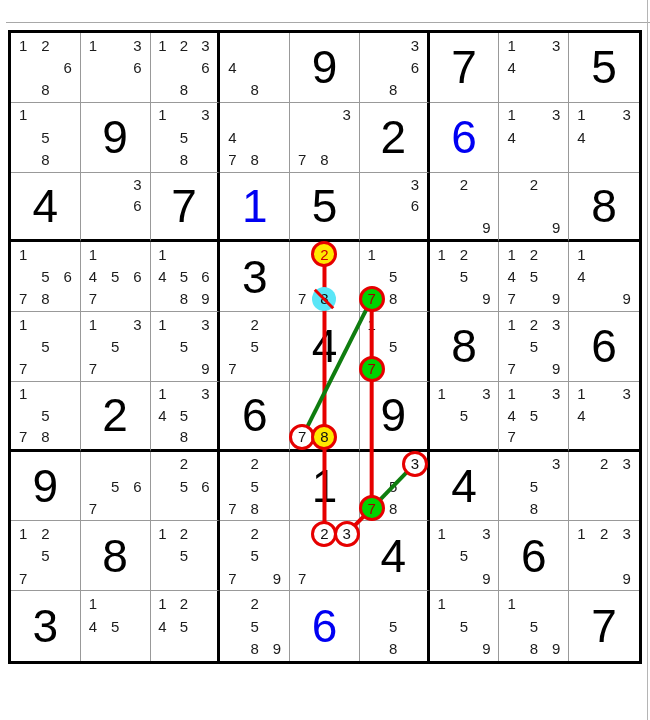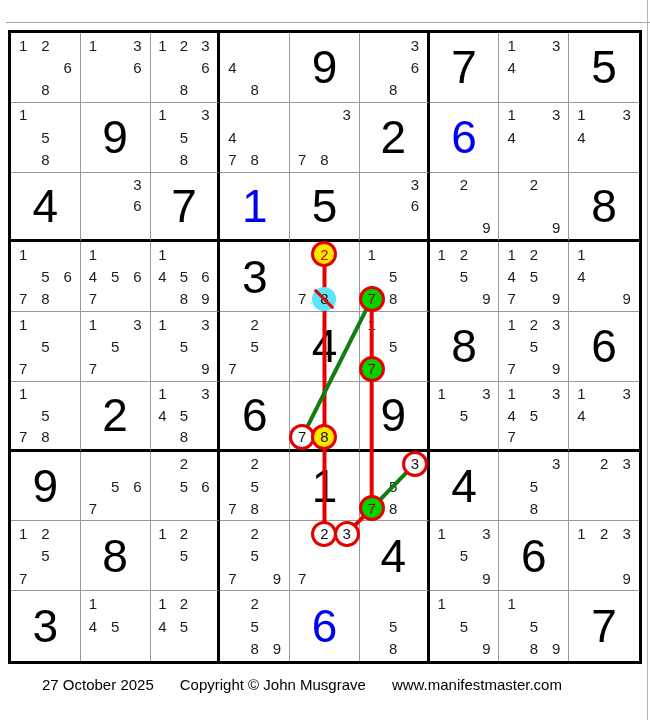--- a/index.html
+++ b/index.html
@@ -844,16 +844,13 @@
   <svg id="chain-svg" viewBox="0 0 634 634">
       <line x1="316.484375" y1="224.453125" x2="316.484375" y2="406.859375" stroke="#e60000" stroke-width="4"></line>
       <line x1="316.484375" y1="406.859375" x2="316.484375" y2="503.5625" stroke="#e60000" stroke-width="4"></line>
       <line x1="363.671875" y1="268.96875" x2="363.671875" y2="478.296875" stroke="#e60000" stroke-width="4"></line>
       <line x1="363.671875" y1="478.296875" x2="338.7421875" y2="503.5625" stroke="#e60000" stroke-width="4"></line>
       <line x1="363.671875" y1="268.96875" x2="294.234375" y2="406.859375" stroke="#0f7d0f" stroke-width="4"></line>
       <line x1="363.671875" y1="478.296875" x2="406.859375" y2="433.78125" stroke="#0f7d0f" stroke-width="4"></line>
       <line x1="316.484375" y1="503.5625" x2="338.7421875" y2="503.5625" stroke="#0f7d0f" stroke-width="4"></line>
     </svg>
 
-  <div id="footer">
-    <span>27 October 2025</span><span>Copyright © John Musgrave</span><span>www.manifestmaster.com</span>
-  </div>
 </div>
 
 </body></html>

